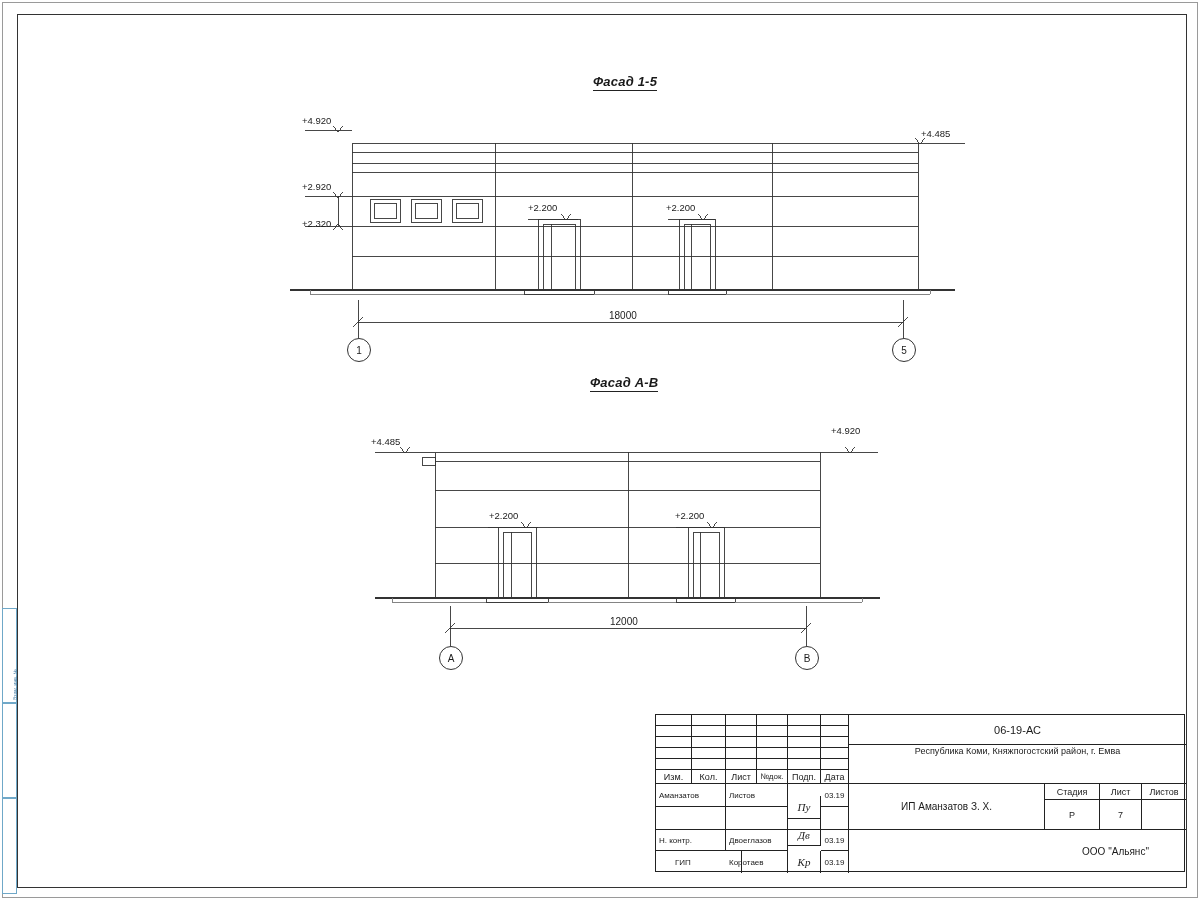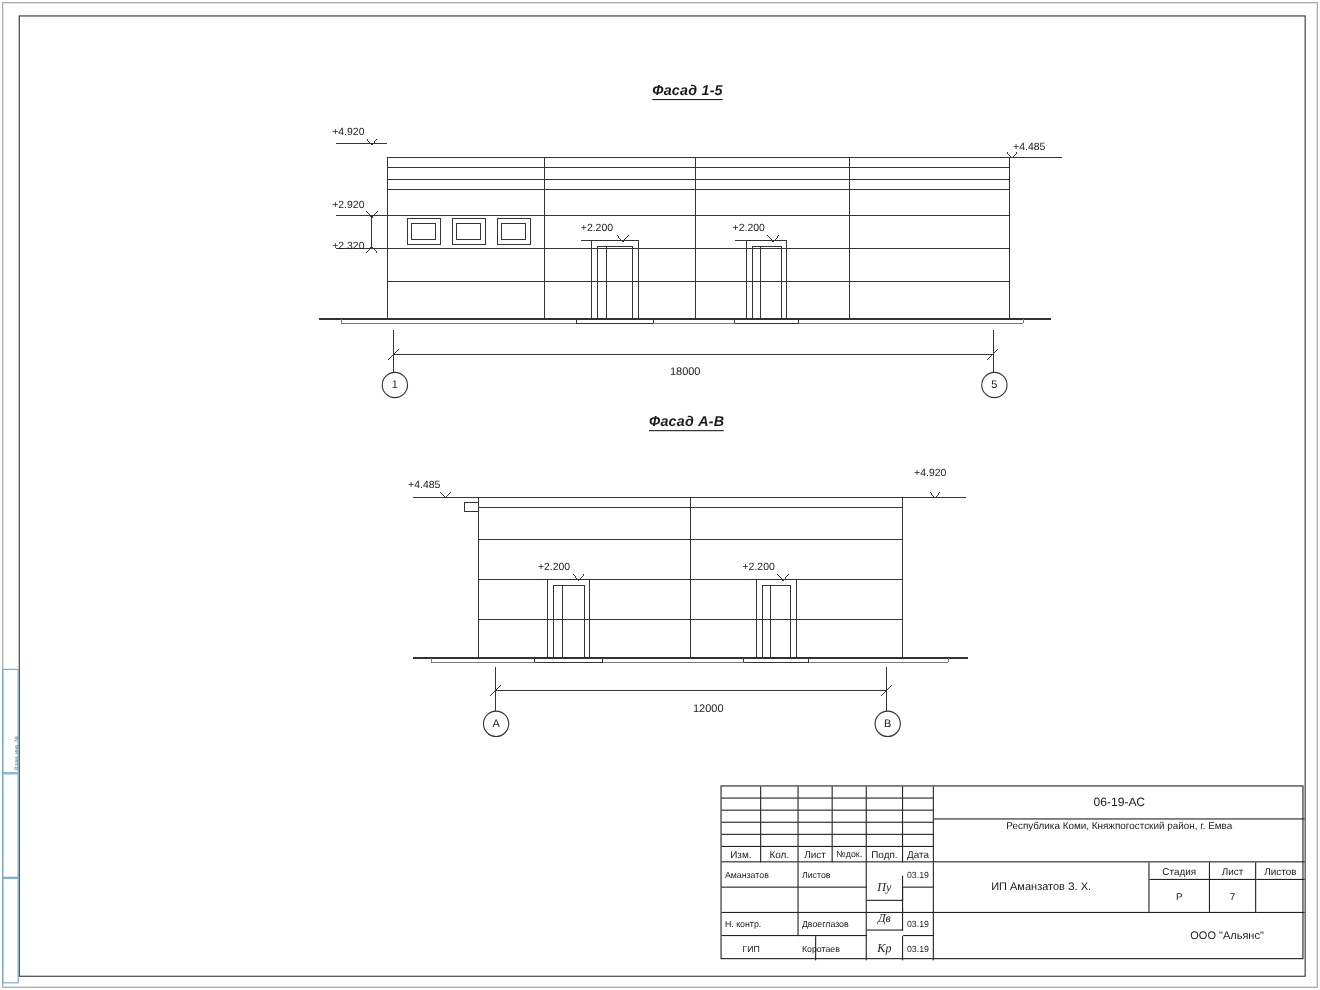--- a/index.html
+++ b/index.html
@@ -75,21 +75,20 @@
   .lvl {
     position: absolute;
     font-size: 9.5px;
     white-space: nowrap;
   }
   .dim-txt {
     position: absolute;
     font-size: 10px;
     white-space: nowrap;
     color: #222;
-    margin-top: 23px;
   }
   .axis-circ {
     position: absolute;
     width: 22px; height: 22px;
     border: 1px solid #333;
     border-radius: 50%;
     font-size: 10px;
     display: flex;
     align-items: center;
     justify-content: center;
@@ -275,21 +274,21 @@
 <div class="axis-circ" style="left:347px; top:338px;">1</div>
 <div class="axis-circ" style="left:892px; top:338px;">5</div>
 
 <div class="title-lbl" style="left:590px; top:375px;">Фасад А-В</div>
 
 <div class="lvl" style="left:371px; top:436px;">+4.485</div>
 <div class="lvl" style="left:831px; top:425px;">+4.920</div>
 <div class="lvl" style="left:489px; top:510px;">+2.200</div>
 <div class="lvl" style="left:675px; top:510px;">+2.200</div>
 
-<div class="dim-txt" style="left:630px; top:616px;">12000</div>
+<div class="dim-txt" style="left:610px; top:616px;">12000</div>
 <div class="axis-circ" style="left:439px; top:646px;">А</div>
 <div class="axis-circ" style="left:795px; top:646px;">В</div>
 
 <div id="stamp">
 
   <div class="cell" style="left:0;   top:0;  width:36px; height:11px;"></div>
   <div class="cell" style="left:36px; top:0;  width:34px; height:11px;"></div>
   <div class="cell" style="left:70px; top:0;  width:31px; height:11px;"></div>
   <div class="cell" style="left:101px;top:0;  width:31px; height:11px;"></div>
   <div class="cell" style="left:132px;top:0;  width:33px; height:11px;"></div>

